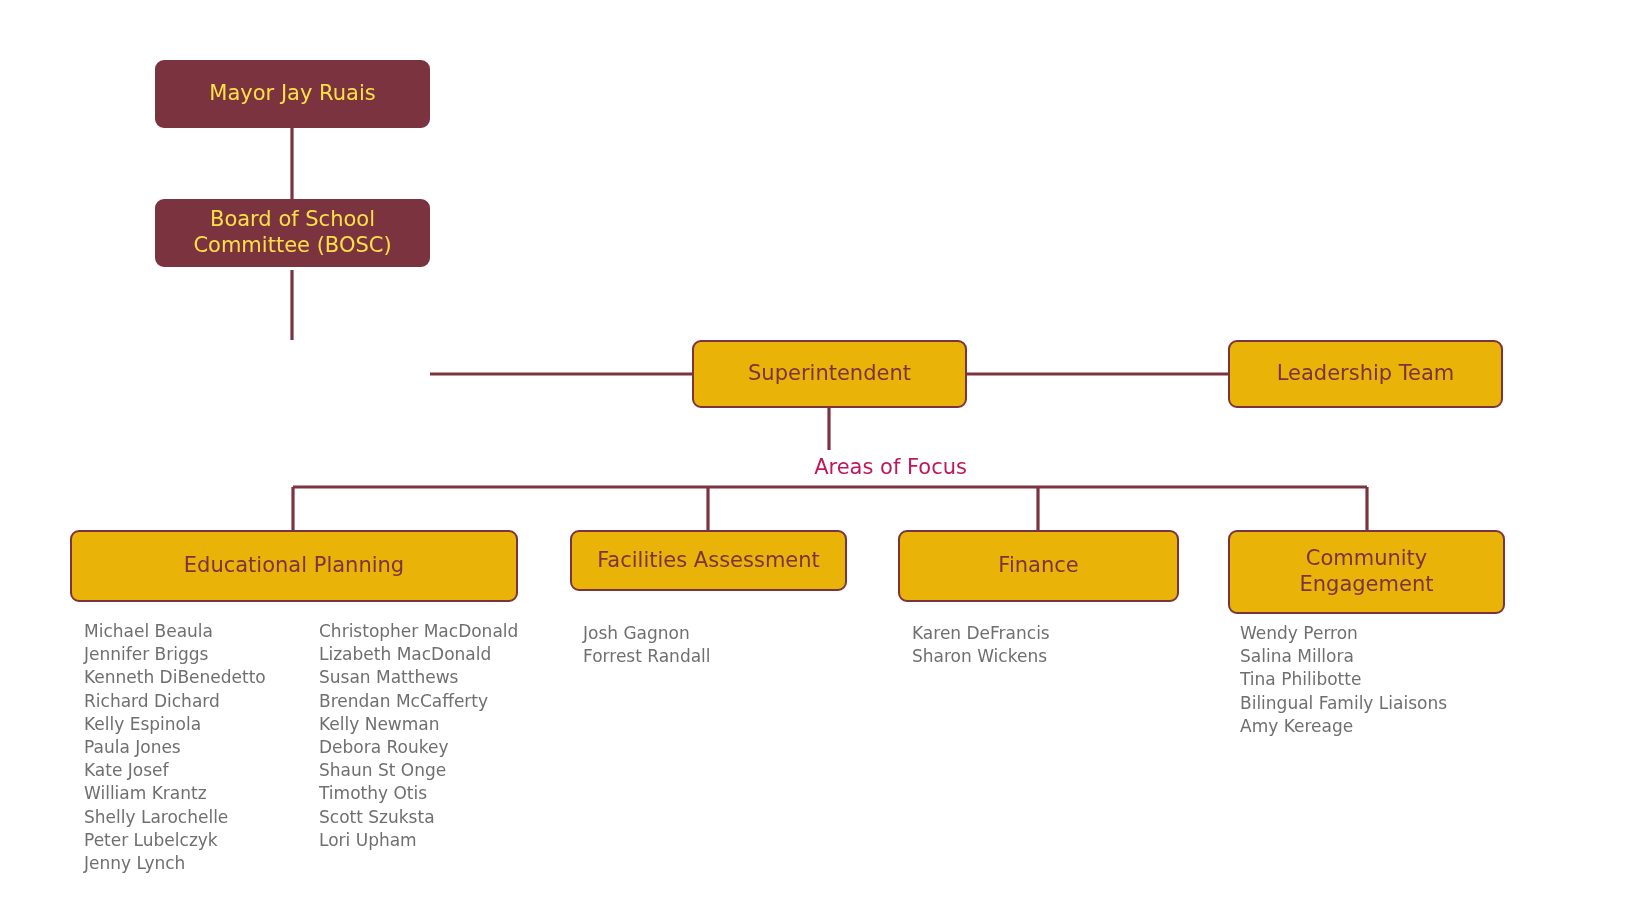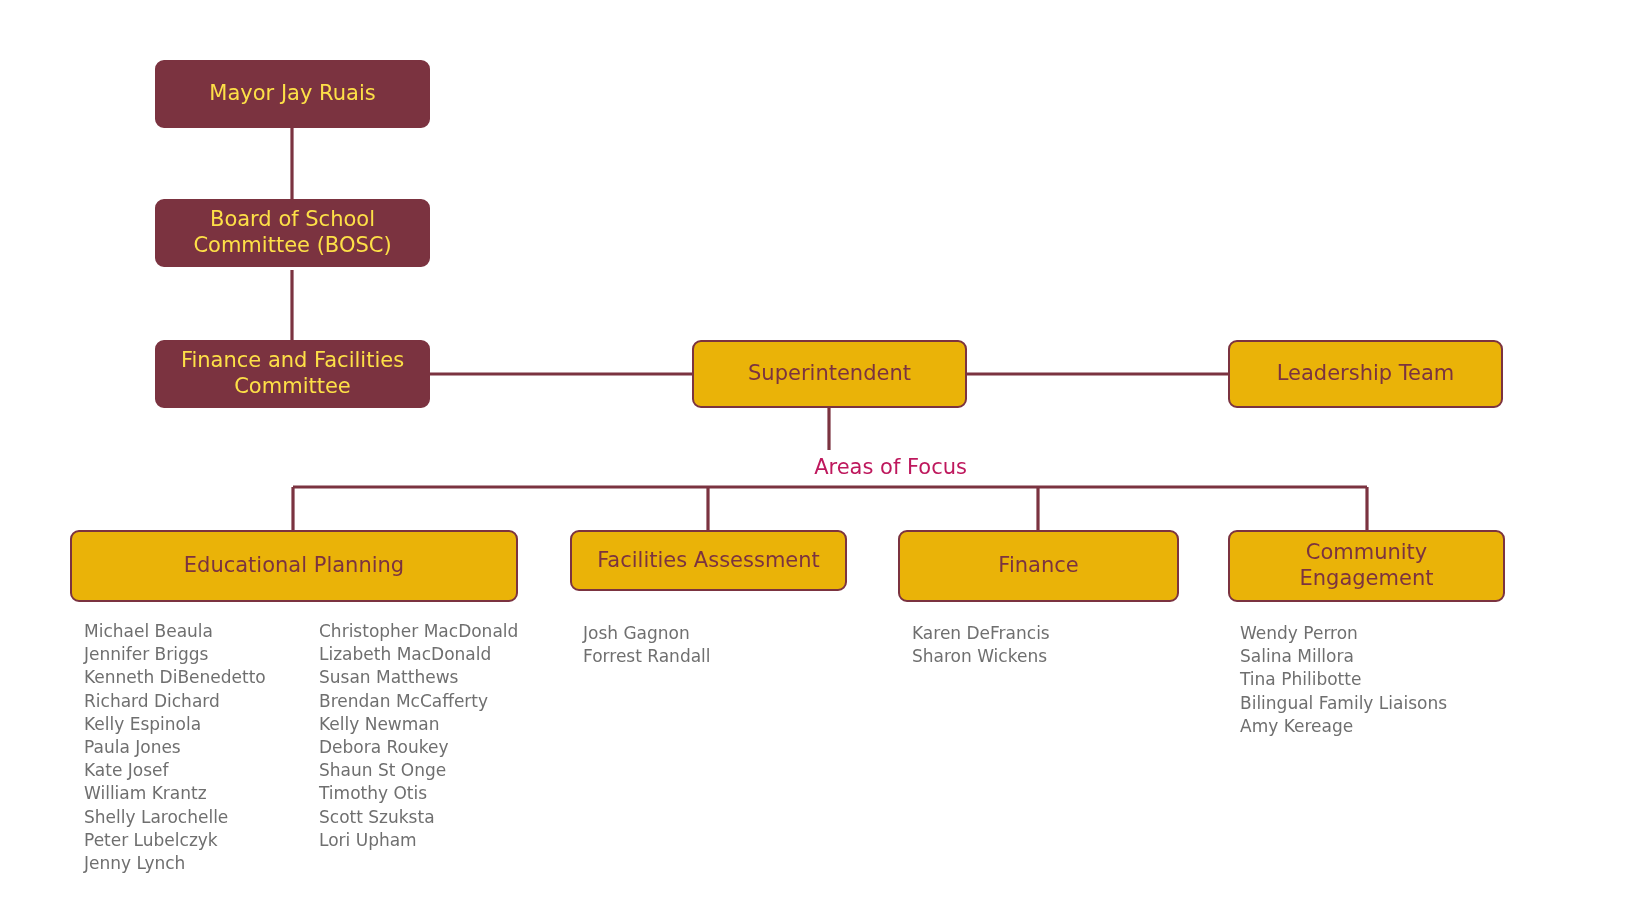--- a/index.html
+++ b/index.html
@@ -60,21 +60,21 @@
   
   #node-mayor          { left: 155px; top: 60px;  width: 275px; height: 68px; }
   #node-bosc           { left: 155px; top: 199px; width: 275px; height: 68px; }
   #node-finfac         { left: 155px; top: 340px; width: 275px; height: 68px; }
   #node-superintendent { left: 692px; top: 340px; width: 275px; height: 68px; }
   #node-leadership     { left: 1228px;top: 340px; width: 275px; height: 68px; }
 
   #node-focus-0 { left: 70px;   top: 530px; width: 448px; height: 72px; }
   #node-focus-1 { left: 570px;  top: 530px; width: 277px; height: 61px; }
   #node-focus-2 { left: 898px;  top: 530px; width: 281px; height: 72px; }
-  #node-focus-3 { left: 1228px; top: 530px; width: 277px; height: 72px; }
+  #node-focus-3 { left: 1228px; top: 530px; width: 277px; height: 84px; }
 
   
   #areas-of-focus {
     position: absolute;
     left: 692px;
     top: 455px;
     width: 275px;
     text-align: right;
     color: #be185d;
     font-size: 21px;
@@ -132,24 +132,20 @@
 
   <div class="node filled" id="node-mayor">
     <span class="node-label">Mayor Jay Ruais</span>
   </div>
 
   <div class="node filled" id="node-bosc">
     <span class="node-label">Board of School
 Committee (BOSC)</span>
   </div>
 
-  <div class="node filled" id="node-finfac">
-    <span class="node-label">Finance and Facilities
-Committee</span>
-  </div>
 
   <div class="node outlined" id="node-superintendent">
     <span class="node-label">Superintendent</span>
   </div>
 
   <div class="node outlined" id="node-leadership">
     <span class="node-label">Leadership Team</span>
   </div>
 
   <div id="areas-of-focus">Areas of Focus</div>

